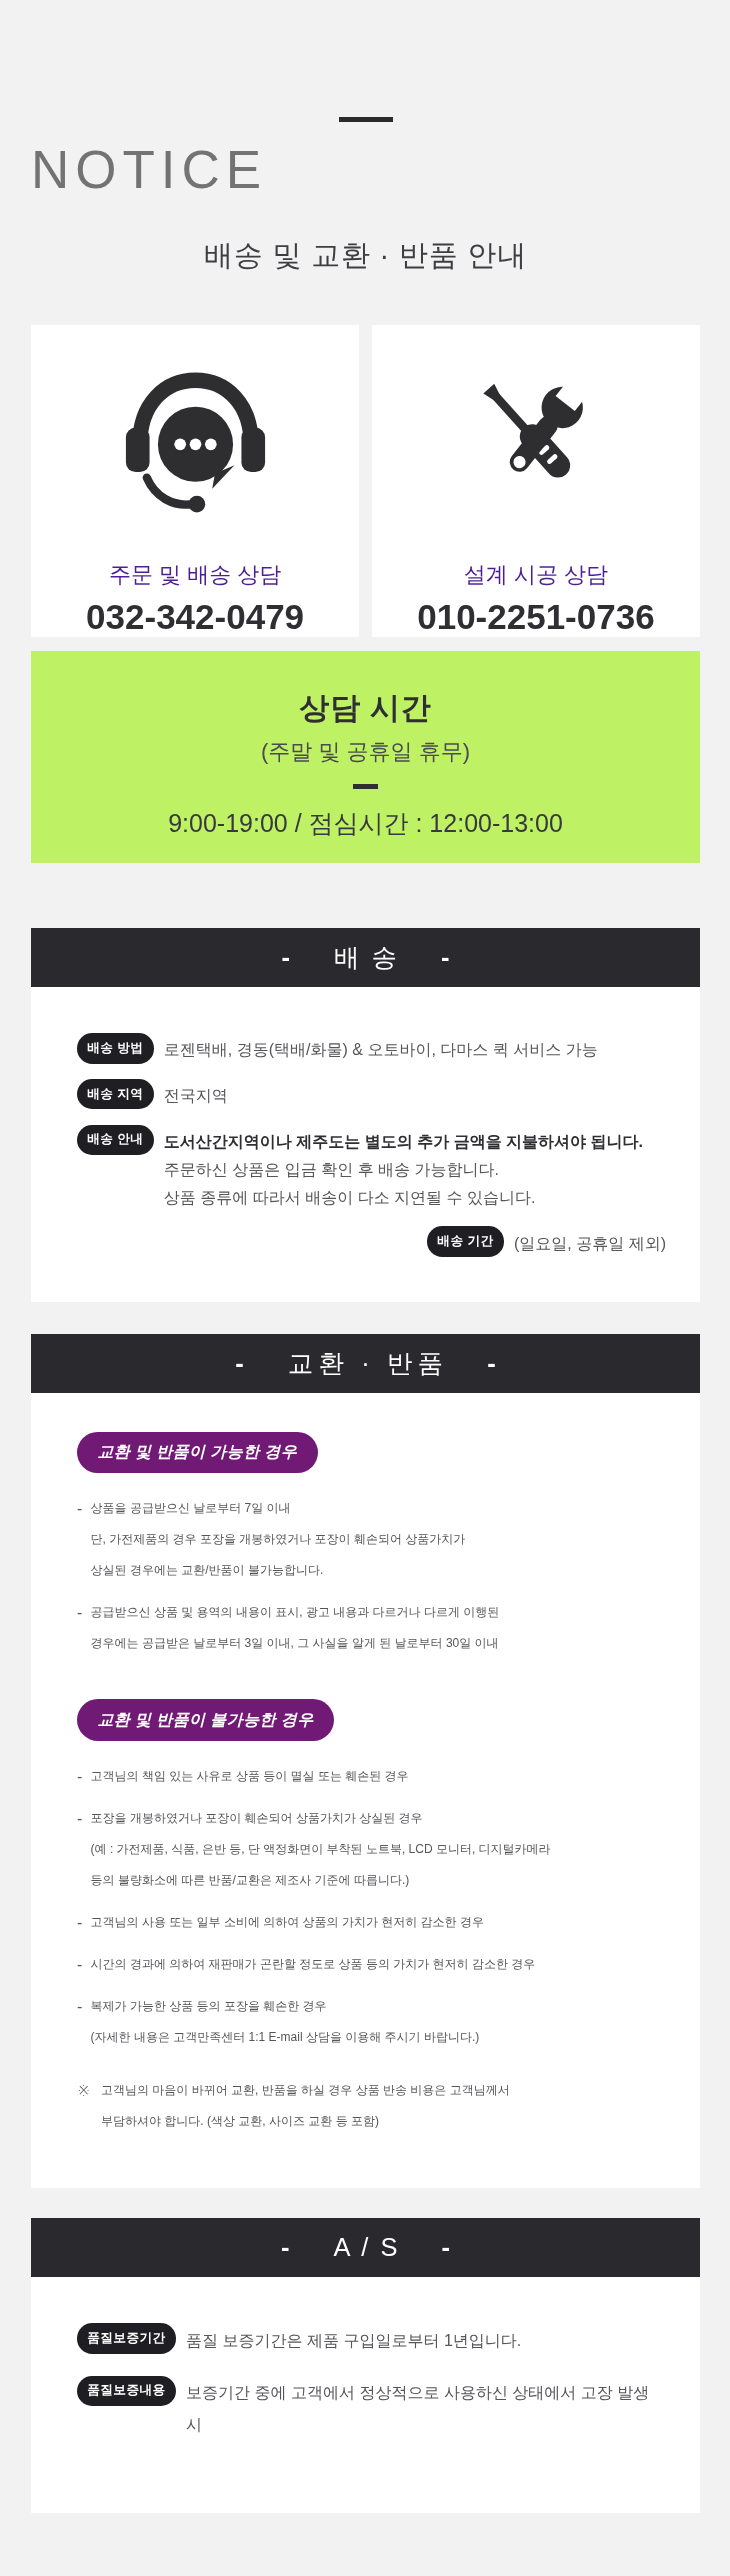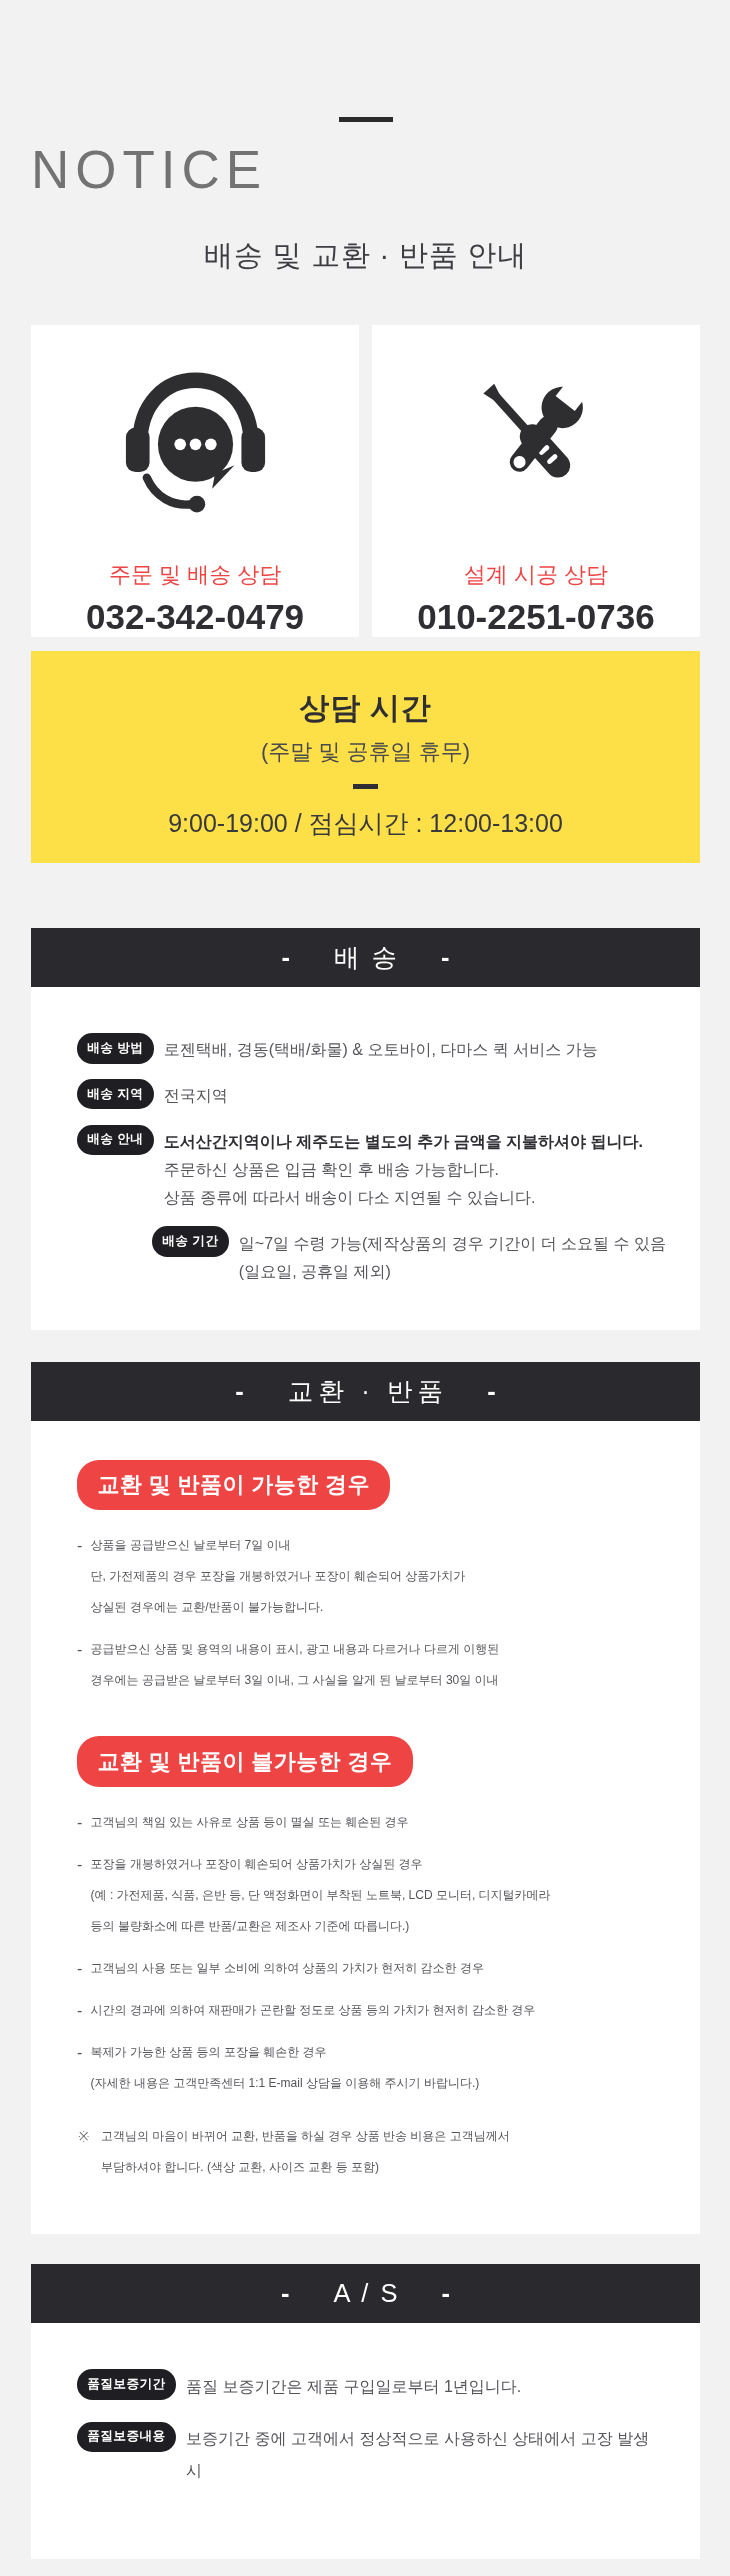--- a/index.html
+++ b/index.html
@@ -14,25 +14,25 @@
   
   .top-dash { width:54px; height:5.1px; background:#2b2b2e; margin:0 auto; }
   .notice-title { text-align:left; font-size:53px; font-weight:400; letter-spacing:6px; color:#737373; margin-top:17px; }
   .notice-sub { text-align:center; font-size:29px; font-weight:300; color:#3d3d42; margin-top:10.2px; letter-spacing:0.8px; }
 
   
   .contact-row { display:flex; gap:12.7px; margin-top:49px; }
   .contact-card { flex:1; background:#ffffff; height:312px; box-sizing:border-box;
     display:flex; flex-direction:column; align-items:center; padding-top:31px; }
   .icon-box { height:180px; display:flex; align-items:center; justify-content:center; }
-  .contact-label { font-size:22px; font-weight:300; color:#ef4444;margin-top:33px; }
+  .contact-label { font-size:22px; font-weight:300; color:#4c1d95;margin-top:33px; }
   .contact-phone { font-size:35px; font-weight:800; color:#2f2f33; margin-top:6.8px; letter-spacing:0; }
 
   
-  .hours-card { background:#fde047; margin-top:14.4px; height:212px; box-sizing:border-box; text-align:center; padding-top:37px; }
+  .hours-card { background:#bef264; margin-top:14.4px; height:212px; box-sizing:border-box; text-align:center; padding-top:37px; }
   .hours-title { font-size:30px; font-weight:700; color:#2e2e33; letter-spacing:0.8px; }
   .hours-sub { font-size:22px; font-weight:300; color:#4a4a4f; margin-top:8.5px; }
   .hours-divider { width:25.5px; height:4.2px; background:#2e2e33; margin:17px auto 0; }
   .hours-time { font-size:25px; font-weight:400; color:#38383d; margin-top:18.7px; }
 
   
   .bar { background:#2a2a2e; height:59px; display:flex; align-items:center; justify-content:center; gap:44px; }
   .bar-dash { color:#ffffff; font-size:25.5px; font-weight:700; }
   .bar-title { color:#ffffff; font-size:25.5px; font-weight:500; }
   .ls-wide  { letter-spacing:12px; margin-right:-12px; }
@@ -52,22 +52,22 @@
   .tag-row { display:flex; align-items:flex-start; margin-bottom:14.4px; }
   .tag-row:last-child { margin-bottom:0;justify-content:flex-end; }
   .tag { background:#1f1f23; color:#ffffff; font-size:12.7px; font-weight:700;
     padding:6.8px 10.2px; border-radius:15.3px; white-space:nowrap; flex-shrink:0; letter-spacing:0.4px; }
   .row-text { margin-left:10.2px; padding-top:3.4px; font-size:16px; font-weight:300; color:#55555a; line-height:28px; }
   .row-text .strong { font-weight:700; color:#2e2e33; }
   .panel-as .row-text { line-height:32px; padding-top:1.7px; }
   .panel-as .tag-row { margin-bottom:18.7px; }
 
   
-  .big-tag { display:inline-block; background:#ef4444; color:#ffffff; font-size:22px; font-weight:700;
-    padding:10.2px 20.4px; border-radius:22px; letter-spacing:0.4px; }
+  .big-tag { display:inline-block; background:#701a75; color:#ffffff; font-size:16px; font-weight:700;
+    padding:10.2px 20.4px; border-radius:22px; letter-spacing:0.4px;font-style:italic; }
   .big-tag.second { margin-top:40px; }
   .bullets { margin-top:20.4px; }
   .bullet { display:flex; margin-bottom:11px; }
   .bullet:last-child { margin-bottom:0; }
   .bm { width:13.6px; flex-shrink:0; font-size:16px; font-weight:300; color:#55555a; line-height:31px; }
   .bm-ref { width:24px; }
   .bt { font-size:12px; font-weight:300; color:#55555a; line-height:31px; }
   .note { margin-top:22px; }
 </style>
 </head>
@@ -161,21 +161,20 @@
       <div class="row-text">
         <div class="strong">도서산간지역이나 제주도는 별도의 추가 금액을 지불하셔야 됩니다.</div>
         <div>주문하신 상품은 입금 확인 후 배송 가능합니다.</div>
         <div>상품 종류에 따라서 배송이 다소 지연될 수 있습니다.</div>
       </div>
     </div>
 
     <div class="tag-row">
       <span class="tag">배송 기간</span>
       <div class="row-text">
-        <div>일~7일 수령 가능(제작상품의 경우 기간이 더 소요될 수 있음</div>
         <div>(일요일, 공휴일 제외)</div>
       </div>
     </div>
   </section>
 
   <div class="bar bar-exchange">
     <span class="bar-dash">-</span>
     <span class="bar-title ls-mid">교환 · 반품</span>
     <span class="bar-dash">-</span>
   </div>

